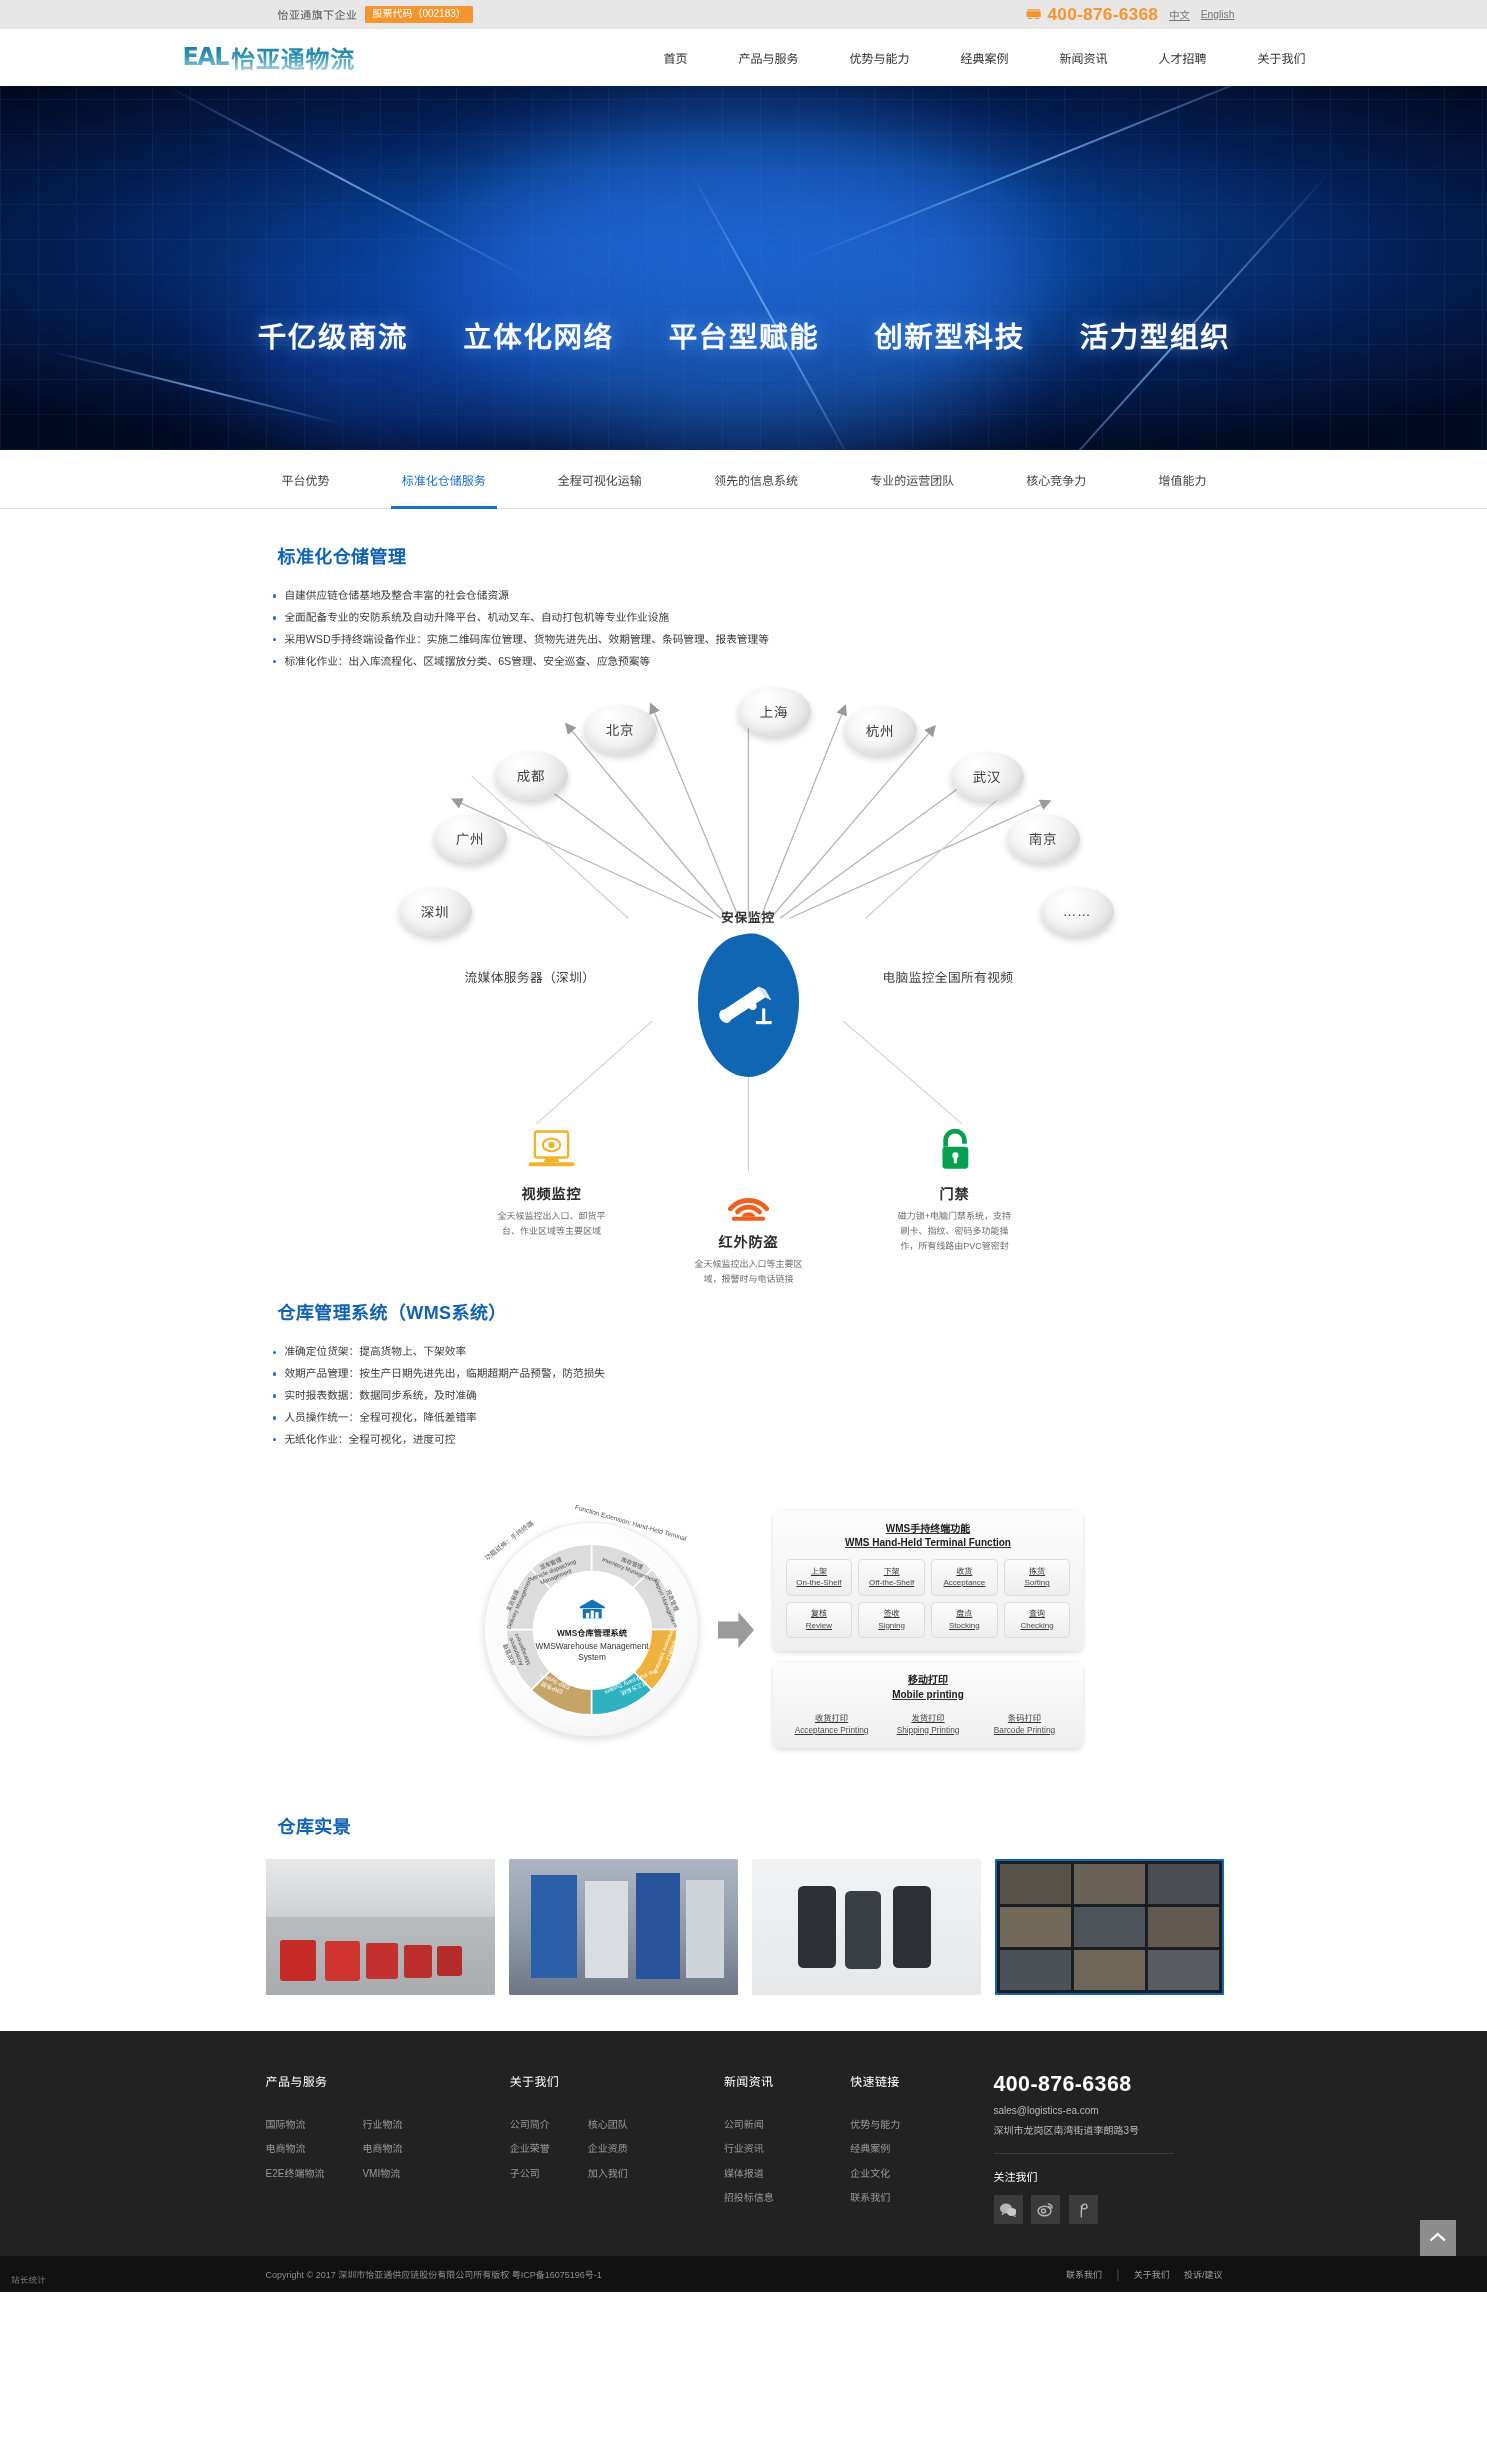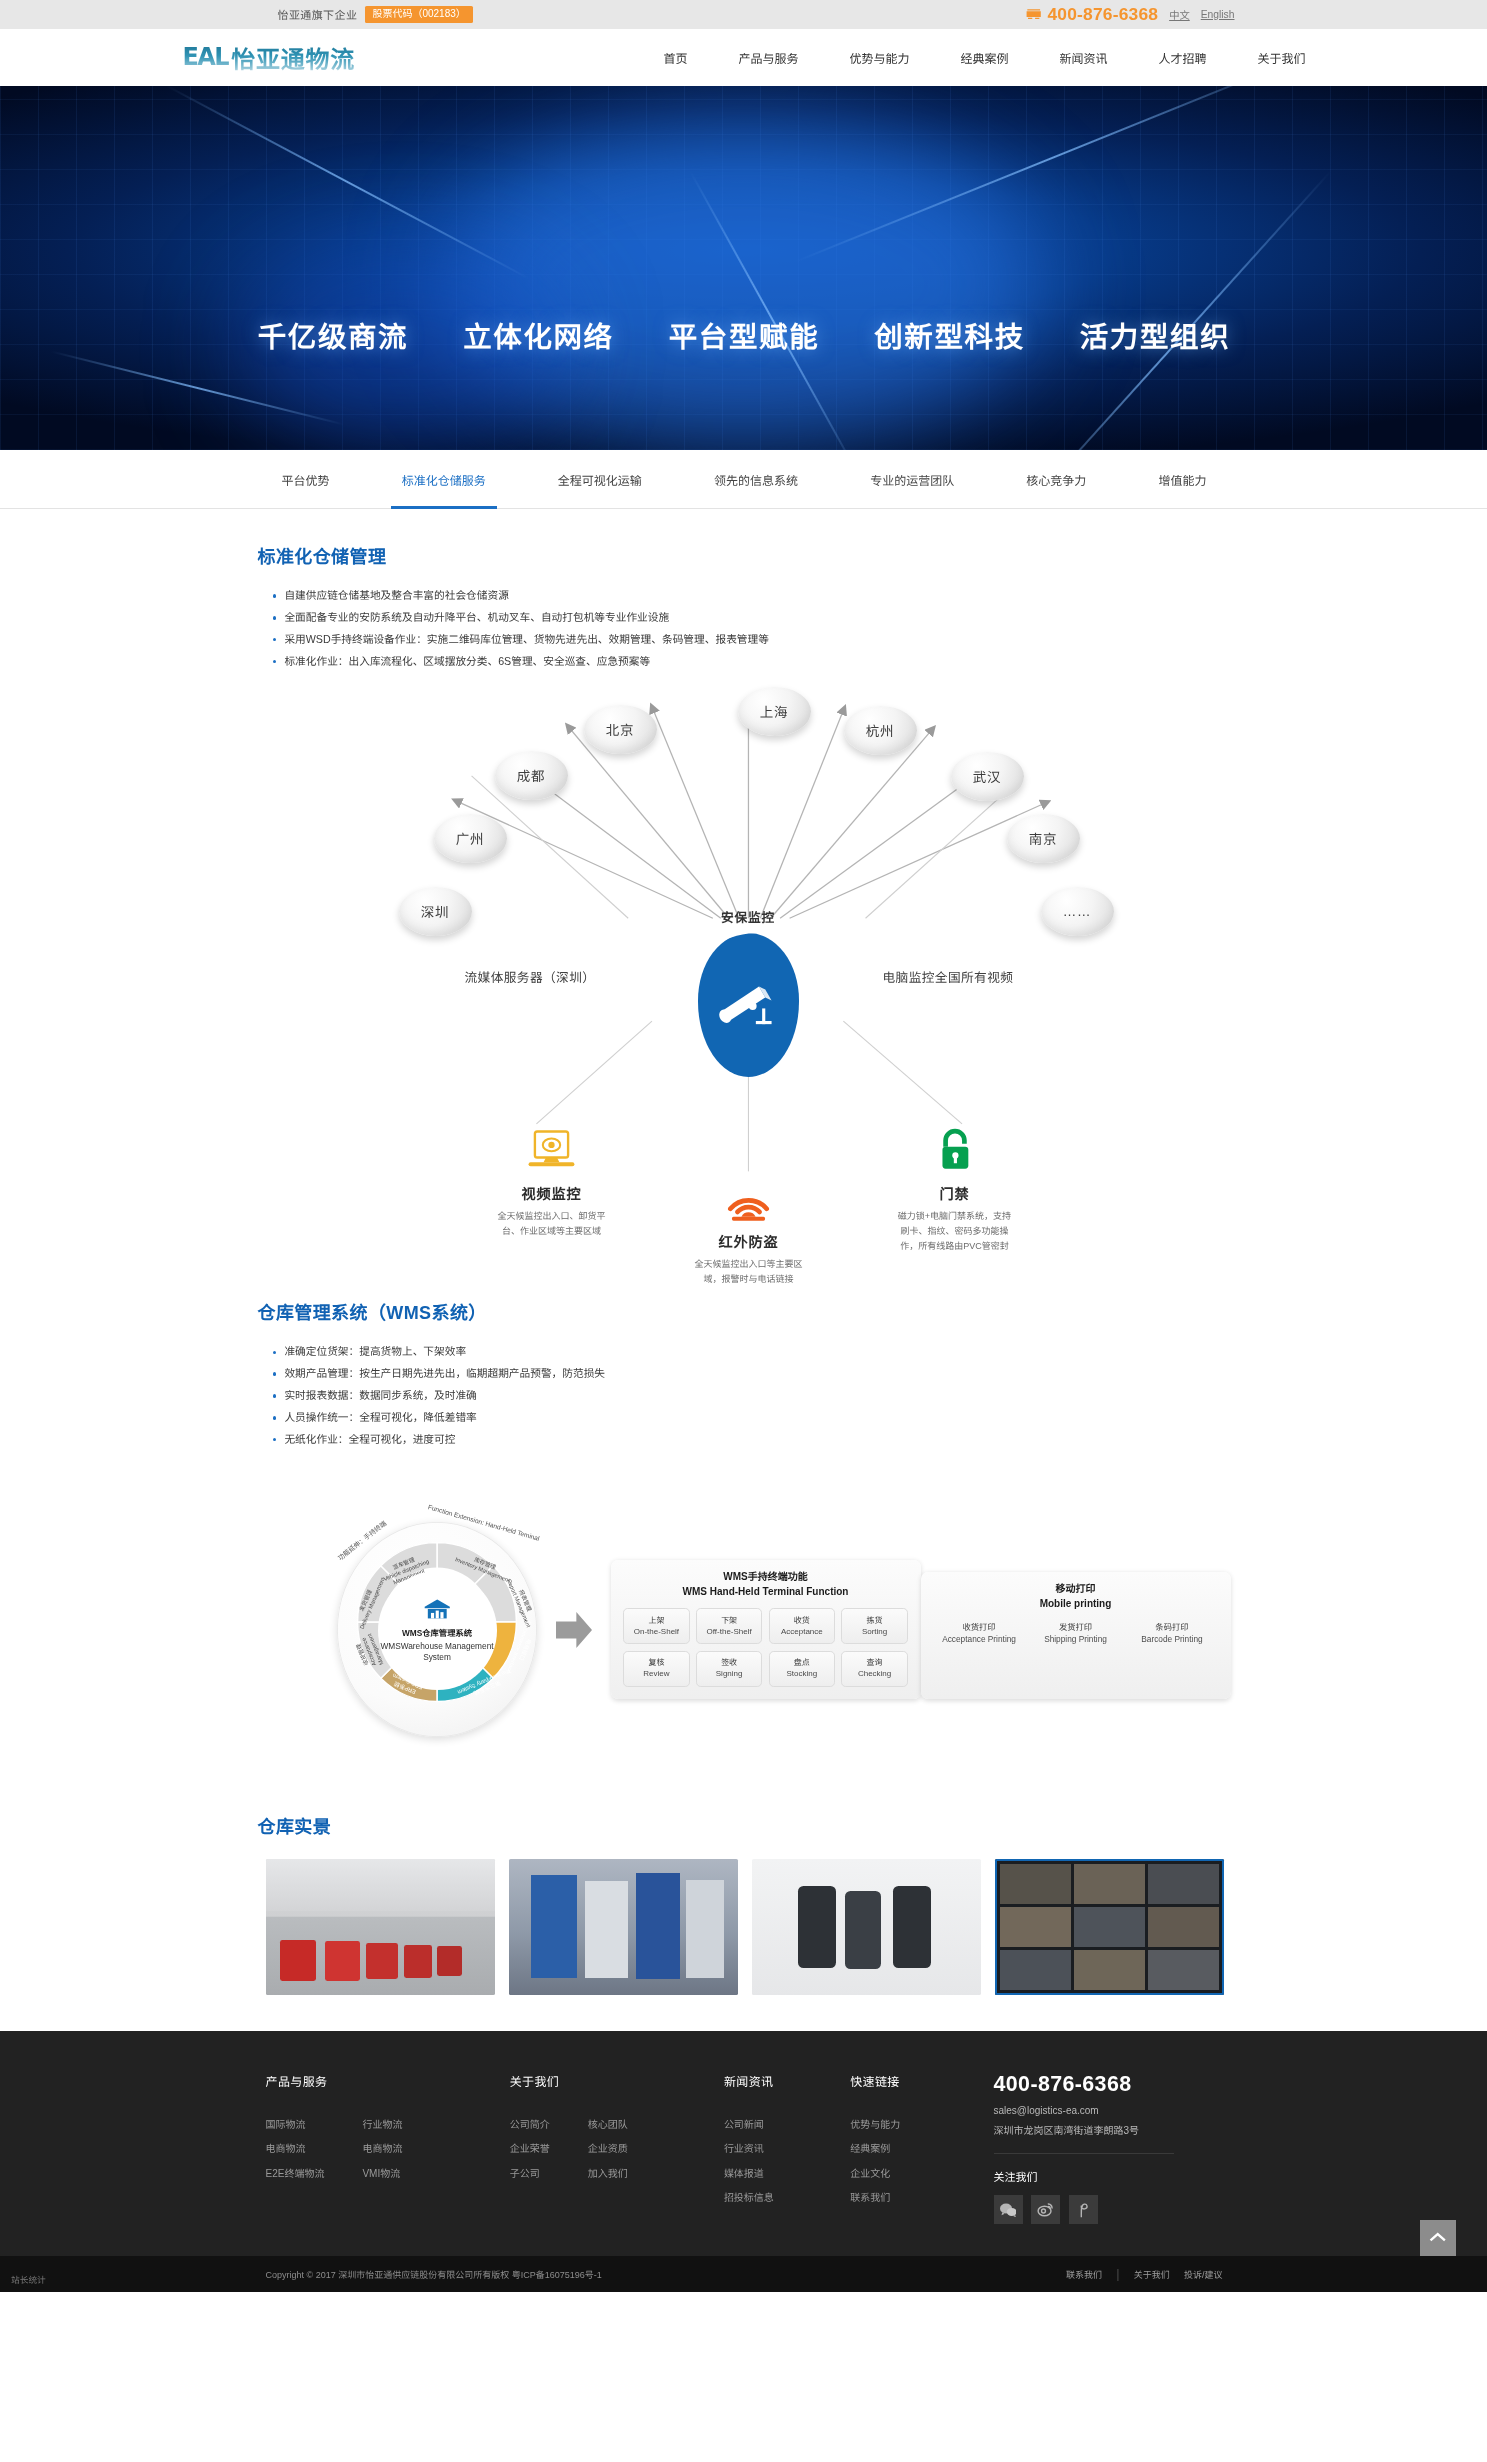--- a/index.html
+++ b/index.html
@@ -69,21 +69,21 @@
 
   
   .subtabs { height: 59px; background: #fff; border-bottom: 0.8px solid #e3e3e3; }
   .subtabs-inner { width: 973px; margin: 0 auto; height: 59px; display: flex; align-items: center; justify-content: space-between; padding: 0 24px; }
   .subtab { font-size: 12px; color: #444; position: relative; height: 59px; display: flex; align-items: center; cursor: pointer; white-space: nowrap; }
   .subtab.active { color: #1b6fc4; }
   .subtab.active::after { content:""; position:absolute; left:-11px; right:-11px; bottom:0; height:2.4px; background:#1b6fc4; }
 
   
   .section { width: 973px; margin: 0 auto; padding-top: 33px; }
-  .sec-title { font-size: 18px; font-weight: bold; color: #1162b3; letter-spacing: 0.4px; margin-left: 0; }
+  .sec-title { font-size: 18px; font-weight: bold; color: #1162b3; letter-spacing: 0.4px; margin-left: 20px; }
   .bullets { margin: 17.4px 0 0 14.2px; }
   .bullets li { list-style: none; font-size: 10.7px; color: #3a3a3a; line-height: 2.05; position: relative; padding-left: 12.7px; }
   .bullets li::before { content:""; position:absolute; left:1.6px; top:9.5px; width:3.2px; height:3.2px; background:#1b6fc4; border-radius:50%; }
 
   
   .diagram { position: relative; height: 609px; margin-top: 8px; }
   .bubble {
     position: absolute; border-radius: 50%;
     background: radial-gradient(circle at 35% 28%, #ffffff 0%, #f4f4f4 45%, #dfdfdf 85%, #cfcfcf 100%);
     box-shadow: 0 4px 7.1px rgba(0,0,0,.17), inset 0 -4.7px 9.5px rgba(0,0,0,.06);
@@ -446,21 +446,21 @@
           <div class="t2">WMSWarehouse Management System</div>
         </div>
       </div>
 
       <div class="big-arrow">
         <svg width="36" height="40" viewBox="0 0 46 50">
           <path d="M0 14 H26 V2 L46 25 L26 48 V36 H0 Z" fill="#9b9b9b"></path>
         </svg>
       </div>
 
-      <div style="display:flex;flex-direction:row;">
+      <div style="display:flex;flex-direction:column;text-decoration:underline;">
         <div class="panel">
           <h4>
             <span>WMS手持终端功能</span>
             <span class="en">WMS Hand-Held Terminal Function</span>
           </h4>
           <div class="chip-grid">
             <div class="chip">
               <span>上架</span><span class="en">On-the-Shelf</span>
             </div>
             <div class="chip">

